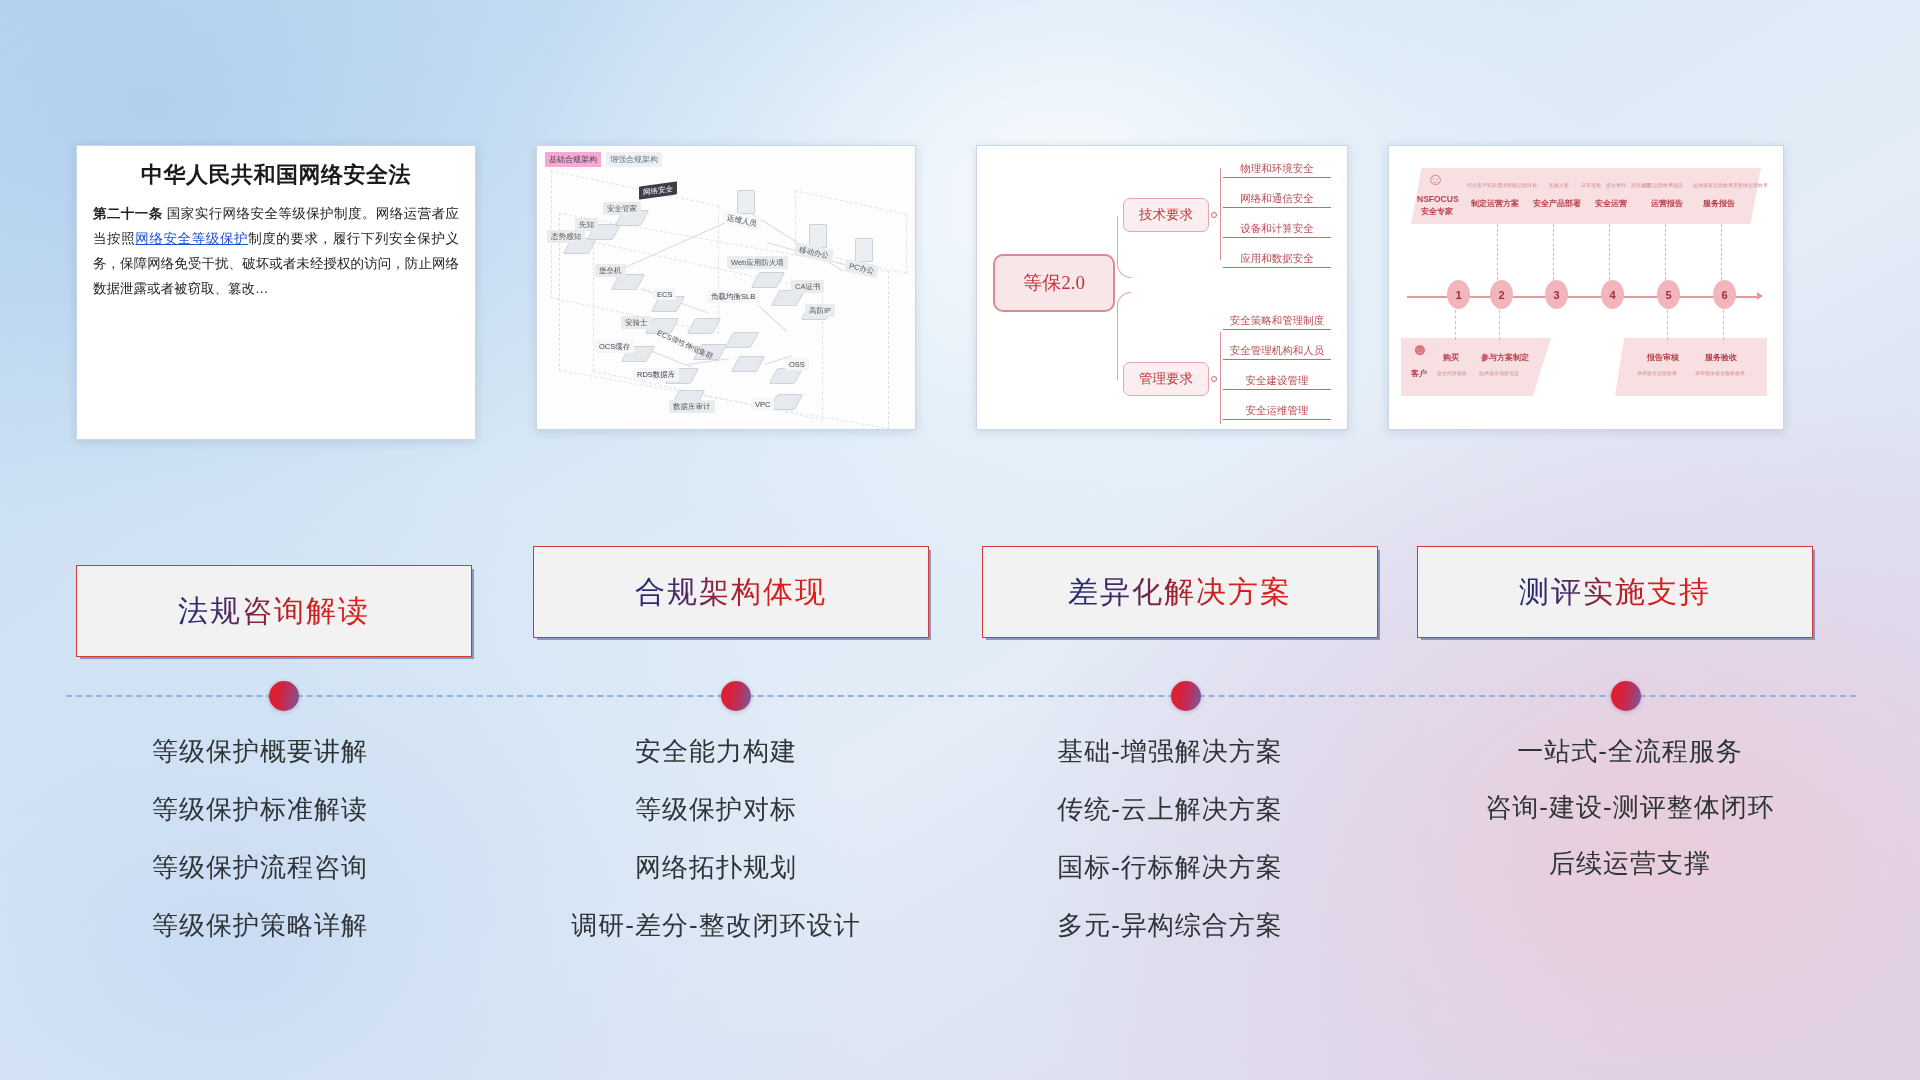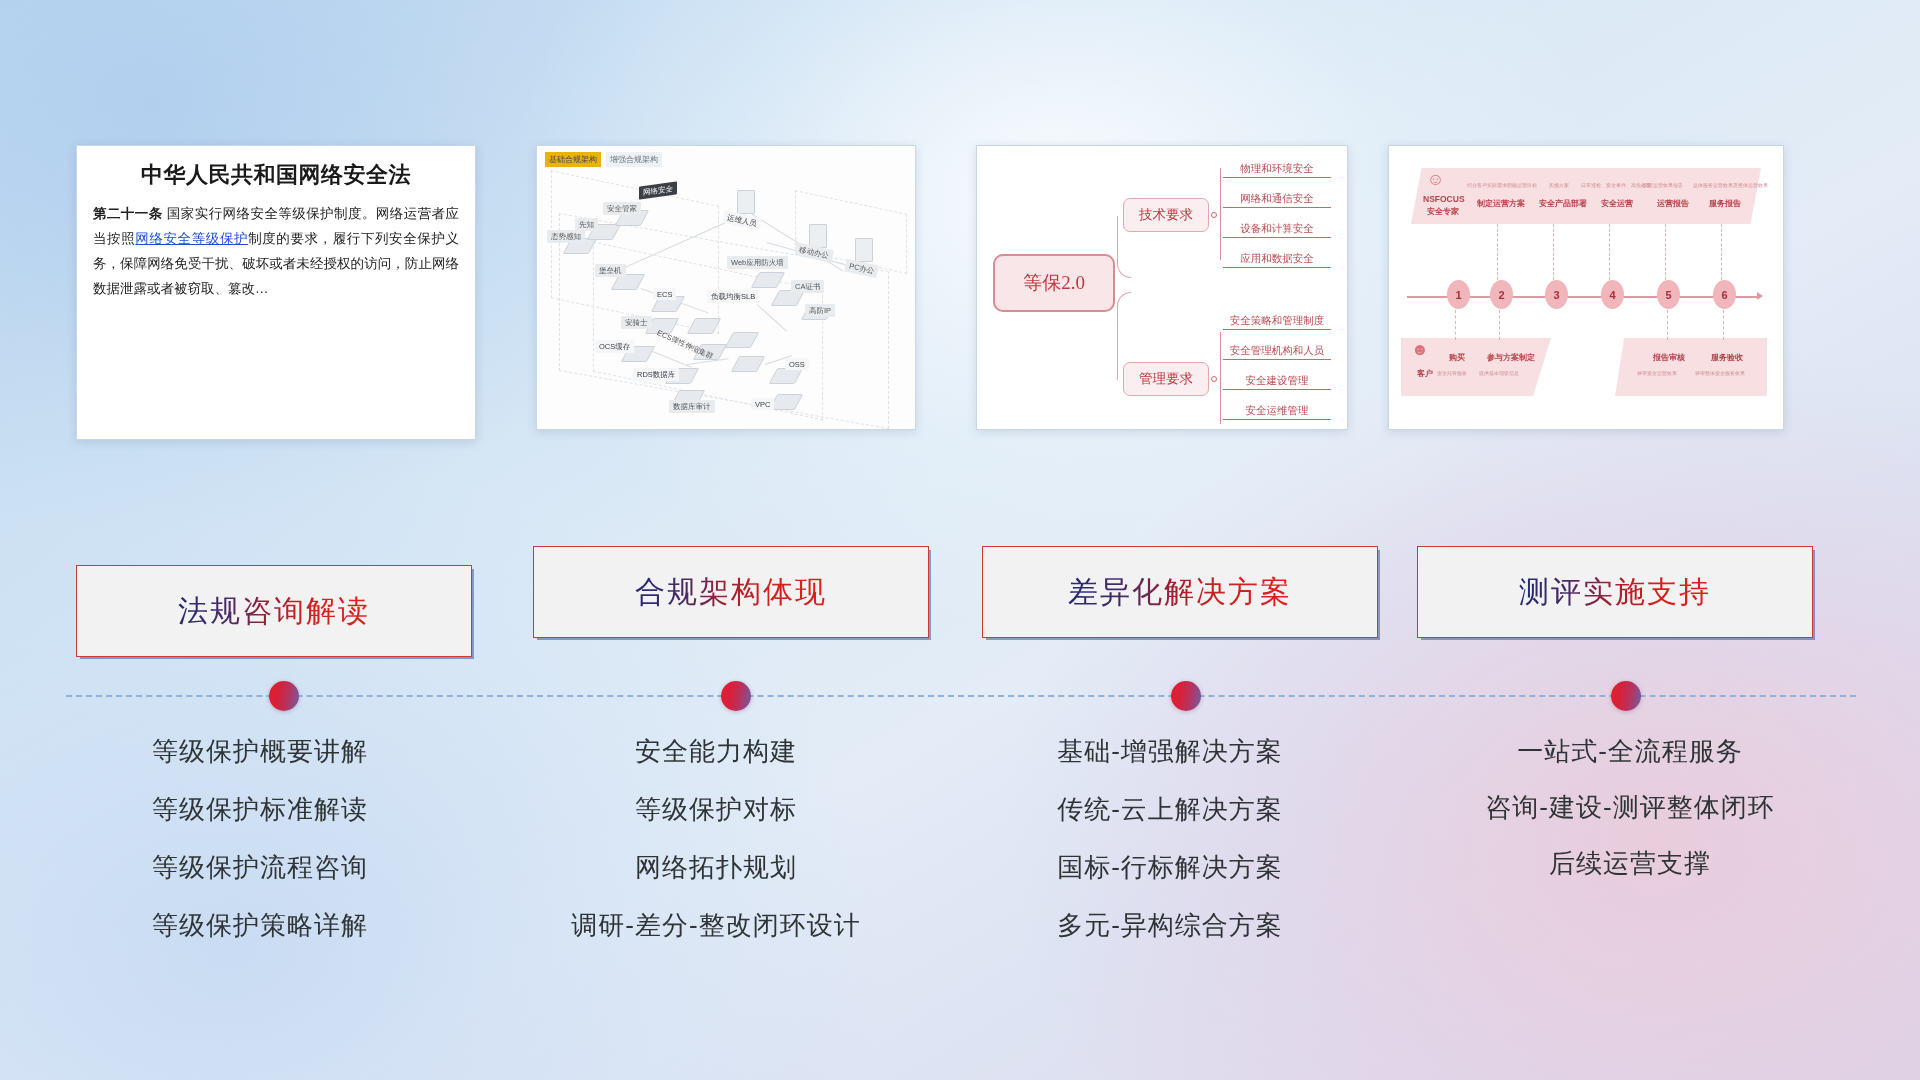--- a/index.html
+++ b/index.html
@@ -32,21 +32,21 @@
   .law { padding:14px 16px 8px 16px; }
   .law-title { text-align:center; font-weight:bold; font-size:22px; color:#1a1a1a; margin-bottom:12px; letter-spacing:.5px;}
   .law-p { font-size:13.5px; line-height:1.85; color:#222; text-align:justify; margin-bottom:4px; }
   .law-p b { font-weight:bold; }
   .hl { color:#1d4ed8;text-decoration:underline; }
 
   
   .arch { position:relative; width:100%; height:100%; background:#fdfdfd; overflow:hidden; }
   .arch-tabs { position:absolute; left:8px; top:6px; display:flex; gap:5px; }
   .arch-tab { font-size:8px; color:#6b7480; padding:2px 4px; background:#eef1f4; }
-  .arch-tab.sel { background:#eab308; color:#41484f; }
+  .arch-tab.sel { background:#f9a8d4; color:#41484f; }
   .arch-node {
     position:absolute; font-size:7.5px; color:#555; background:#e9ecef;
     padding:1.5px 4px; white-space:nowrap; border-radius:1px;
   }
   .arch-node.dark { background:#3c4046; color:#fff; transform:skewY(-8deg); }
   .arch-node.light { background:#f5f6f8; color:#3b4148; }
   .cube {
     position:absolute; width:26px; height:16px; background:#e6e9ed;
     border:1px solid #ccd2d9; border-radius:2px;
     transform: skewX(-28deg) ;
@@ -90,21 +90,21 @@
   .nsf-top { left:22px; top:22px; width:350px; height:56px; }
   .nsf-bl  { left:12px; top:192px; width:150px; height:58px; clip-path: polygon(0 0, 100% 0, 88% 100%, 0 100%); }
   .nsf-br  { left:226px; top:192px; width:152px; height:58px; clip-path: polygon(6% 0, 100% 0, 100% 100%, 0 100%); }
   .nsf-axis { position:absolute; left:18px; top:150px; width:352px; height:1.6px; background:#e09aa0; }
   .nsf-arrow{ position:absolute; left:368px; top:146px; width:0;height:0;border-left:6px solid #e09aa0;border-top:4px solid transparent;border-bottom:4px solid transparent;}
   .nsf-step {
     position:absolute; top:134px; width:23px; height:29px; border-radius:50%;
     background:#f0b6bb; color:#a8303a; font-size:11px; font-weight:bold;
     display:flex; align-items:center; justify-content:center;
   }
-  .nsf-lbl { position:absolute; font-size:8px; color:#b7424c; white-space:nowrap; font-weight:bold;margin-left:6px;}
+  .nsf-lbl { position:absolute; font-size:8px; color:#b7424c; white-space:nowrap; font-weight:bold;}
   .nsf-sub { position:absolute; font-size:5px; color:#cf8d94; white-space:nowrap; }
   .nsf-vd  { position:absolute; width:0; border-left:1px dashed #e8b0b6; }
   .nsf-person { position:absolute; color:#d9737c; font-size:17px; }
 
   
   .titles { position:absolute; left:0; top:546px; width:1920px; height:92px; }
   .tbox {
     position:absolute; top:0; height:92px; background:#f2f2f2;
     border:1.5px solid #d03a33;
     box-shadow: 3px 3px 0 -1px rgba(60,90,160,.55);

